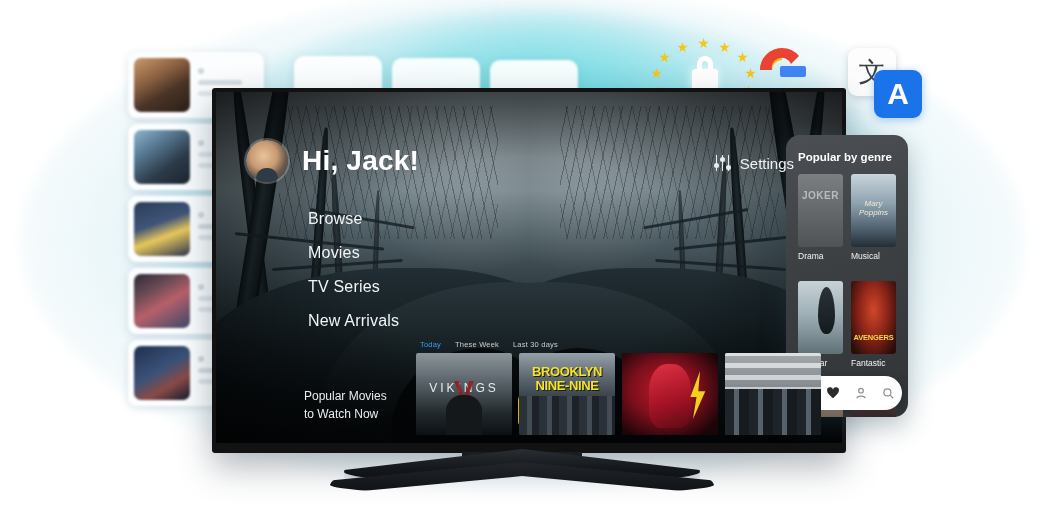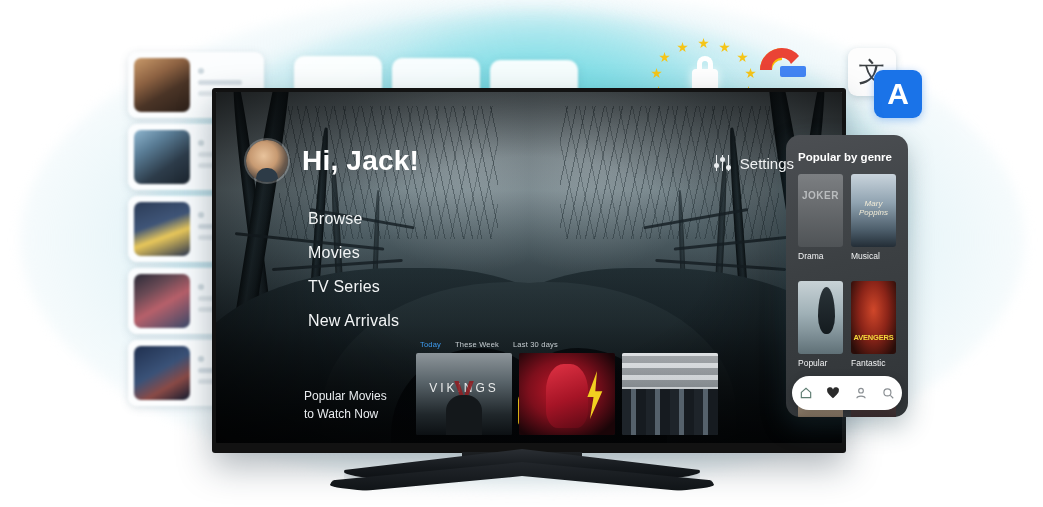--- a/index.html
+++ b/index.html
@@ -532,20 +532,26 @@
             <div class="tab active">Today</div>
             <div class="tab">These Week</div>
             <div class="tab">Last 30 days</div>
           </div>
           <div class="posters">
             <div class="poster p-vikings">
               <div class="pv"></div>
               <div class="vk-t">VIKINGS</div>
               <div class="vk-v">V</div>
               <div class="vk-fig"></div>
+            </div>
+            <div class="poster p-brooklyn">
+              <div class="pv"></div>
+              <div class="bk-cast"></div>
+              <div class="bk-1">BROOKLYN</div>
+              <div class="bk-2">NINE-NINE</div>
             </div>
             <div class="poster p-flash">
               <div class="pv"></div>
               <div class="fl-body"></div>
               <div class="fl-bolt"></div>
             </div>
             <div class="poster p-suits">
               <div class="pv"></div>
               <div class="st-shelf"></div>
               <div class="st-cast"></div>

